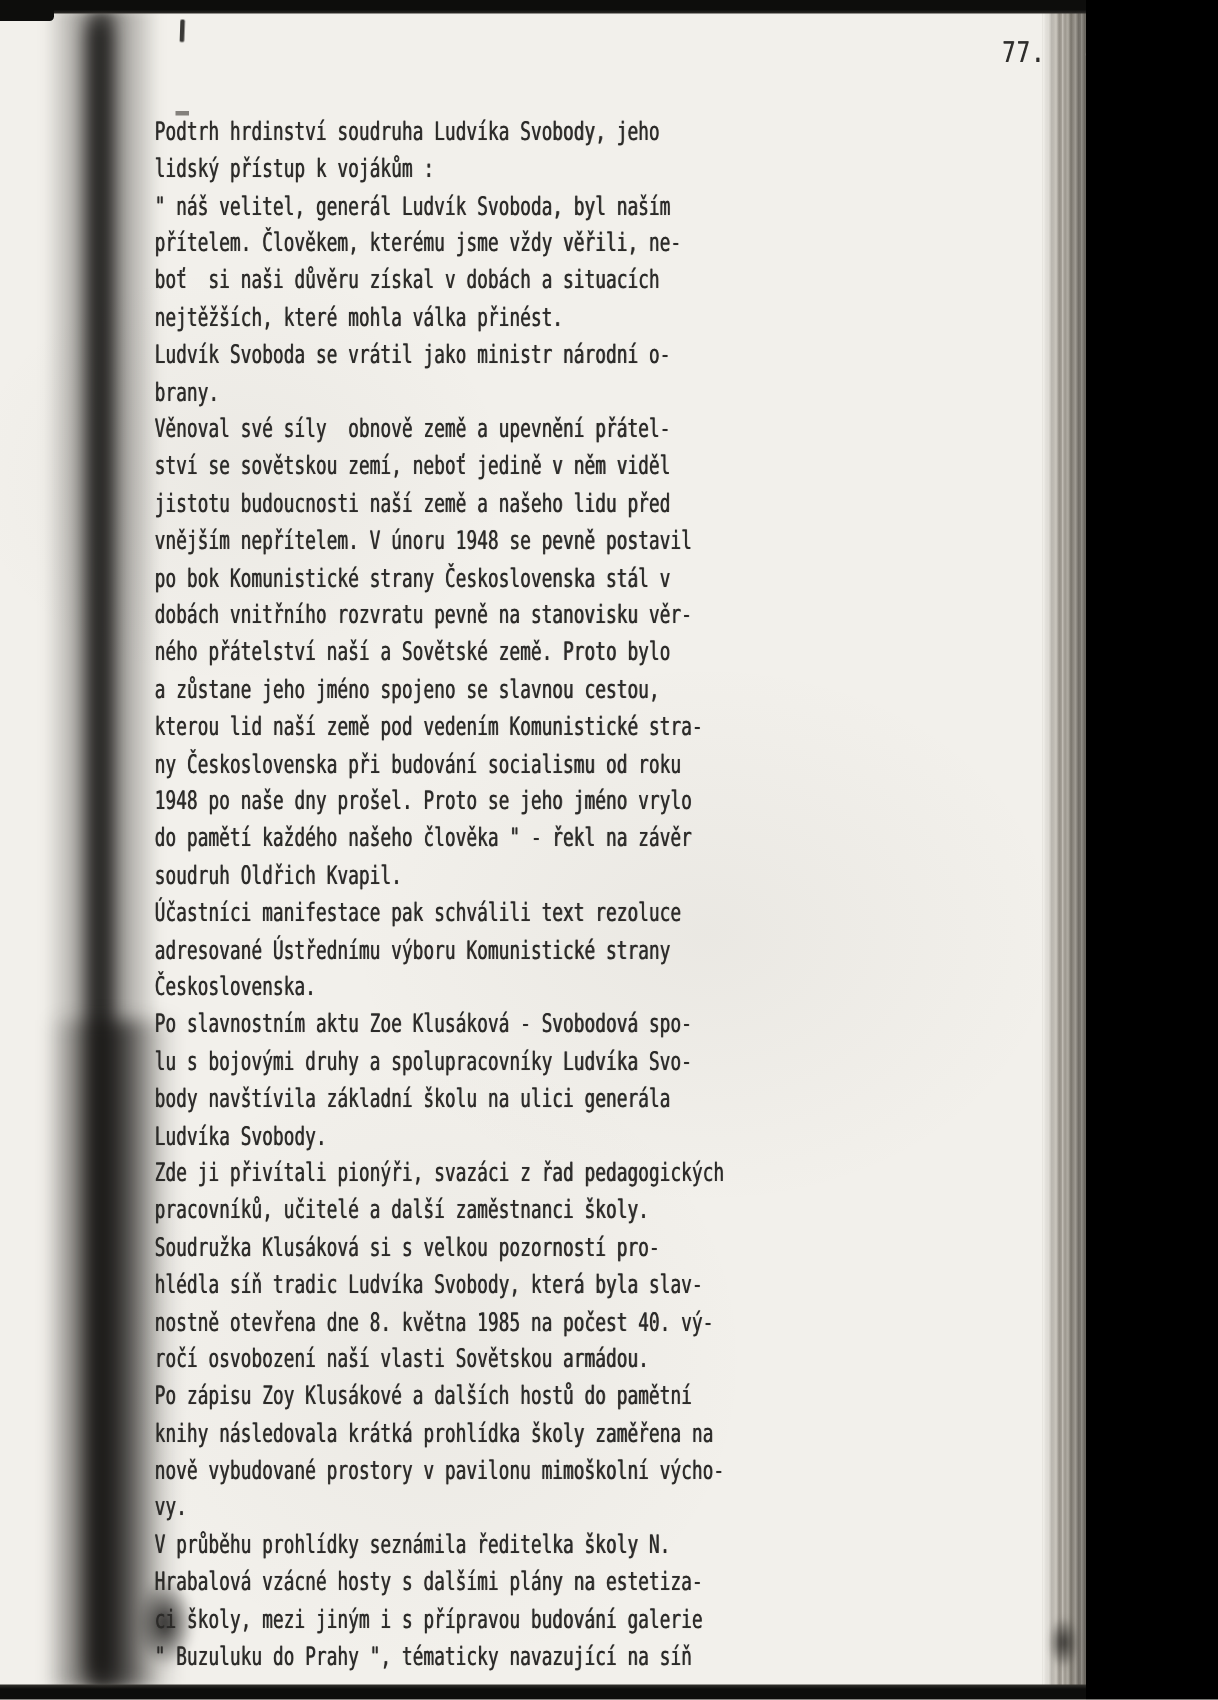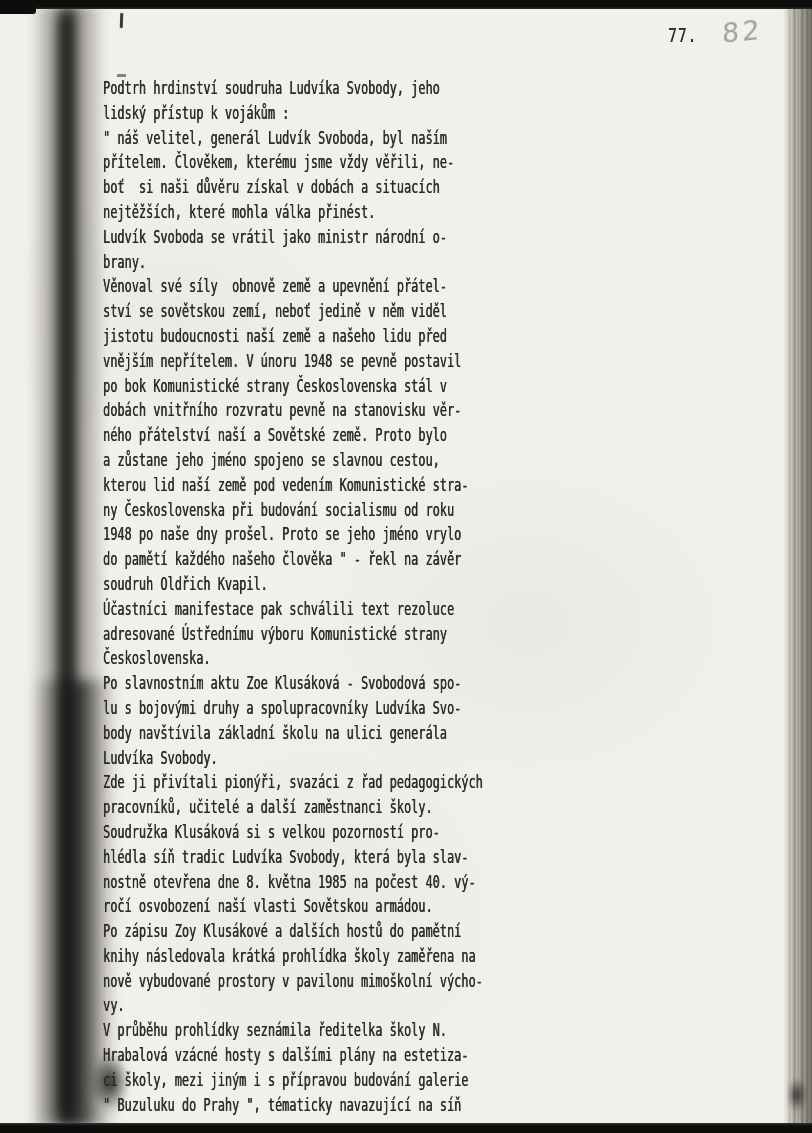--- a/index.html
+++ b/index.html
@@ -4,21 +4,21 @@
 <style>
   :root{
     --paper:#f2f0eb;
     --ink:#2b2a28;
     --pencil:#a3a19c;
     --scan-black:#0d0d0c;
   }
   html,body{margin:0;padding:0;}
   body{width:812px;height:1133px;overflow:hidden;background:#000;}
   .page{
-    position:relative;width:812px;height:1133px;overflow:hidden;
+    position:relative;width:724px;height:1133px;overflow:hidden;
     background:
       radial-gradient(260px 200px at 22% 28%, rgba(110,105,95,0.05), transparent 70%),
       radial-gradient(340px 260px at 65% 55%, rgba(110,105,95,0.06), transparent 70%),
       radial-gradient(300px 300px at 40% 80%, rgba(110,105,95,0.05), transparent 70%),
       var(--paper,#f2f0eb);
   }
   
   .top-bar{
     position:absolute;left:0;top:0;width:812px;height:9px;
     background:linear-gradient(to bottom,var(--scan-black,#0d0d0c) 72%, #2e2c29 100%);

